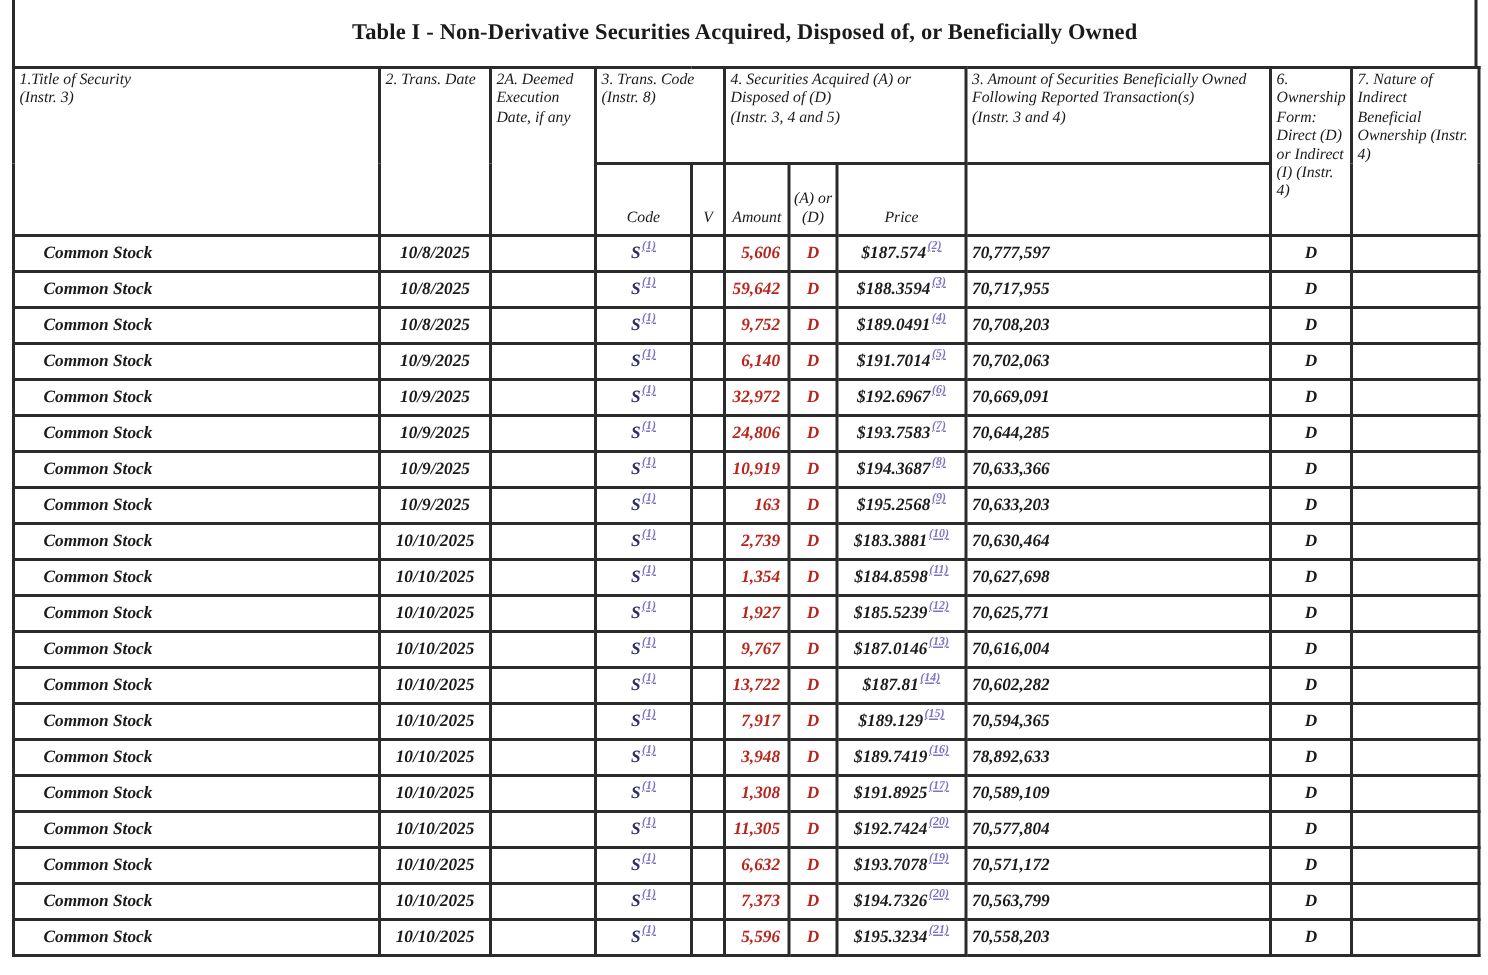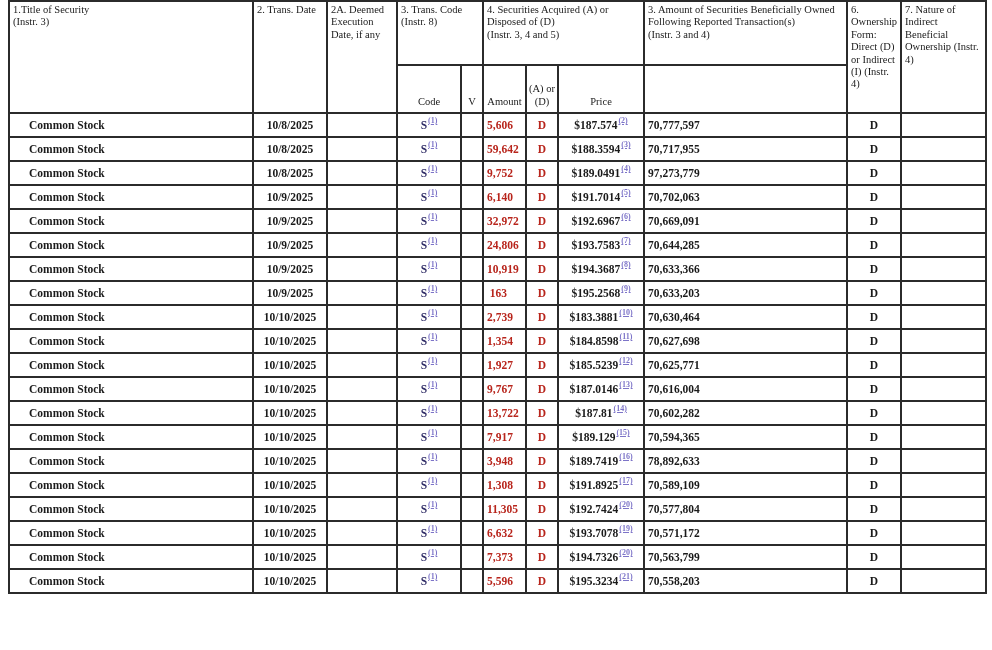--- a/index.html
+++ b/index.html
@@ -15,47 +15,50 @@
     font-family:"Liberation Serif", serif;color:#1a1a1a;
   }
   .wrap{position:absolute;left:8px;top:0;width:977px;}
   .title-band{
     height:44px;
     border-left:2px solid var(--border);
     border-right:2px solid var(--border);
     display:flex;align-items:center;justify-content:center;
   }
   .table-title{font-size:15px;font-weight:bold;letter-spacing:.1px;}
-  table{border-collapse:collapse;width:100%;table-layout:fixed;}
+  table{border-collapse:collapse;width:100%;table-layout:fixed;font-style:italic;}
   th,td{border:2px solid var(--border);overflow:hidden;}
   thead th{
     font-weight:normal;font-size:10.5px;line-height:1.18;
     text-align:left;vertical-align:top;padding:2px 3px;
   }
   tr.hrow1{height:64px;}
   tr.hrow2{height:48px;}
   tr.hrow2 th{vertical-align:bottom;text-align:center;padding:1px 1px 4px 1px;border-radius:11px;}
   tbody tr{height:24px;}
   tbody td{font-size:11.5px;font-weight:bold;padding:1px 3px;white-space:nowrap;}
   .c-sec{text-align:left;padding-left:19px;}
   .c-date,.c-code,.c-ad,.c-form,.c-price{text-align:center;}
-  .c-amt{text-align:right;padding-right:18px;color:var(--data-red);}
+  .c-amt{text-align:right;padding-right:5px;color:var(--data-red);}
   .c-ad{color:var(--data-red);}
   .c-owned{text-align:left;padding-right:0;}
   .code-letter{color:var(--code-letter);}
   sup.fn{
     color:var(--footnote-link);text-decoration:underline;
     font-size:8px;font-weight:bold;line-height:0;
     position:relative;top:-1px;margin-left:1px;cursor:pointer;
   }
 </style>
 </head>
 <body>
 
 <div class="wrap">
+  <div class="title-band">
+    <div class="table-title">Table I - Non-Derivative Securities Acquired, Disposed of, or Beneficially Owned</div>
+  </div>
 
   <table>
     <colgroup>
       <col style="width:244px">
         <col style="width:74px">
         <col style="width:70px">
       <col style="width:64px">
         <col style="width:22px">
         <col style="width:43px">
       <col style="width:32px">
@@ -125,21 +128,21 @@
   </tr>
         <tr>
     <td class="c-sec">Common Stock</td>
     <td class="c-date">10/8/2025</td>
     <td class="c-deemed"></td>
     <td class="c-code"><span class="code-letter">S</span><sup class="fn">(1)</sup></td>
     <td class="c-v"></td>
     <td class="c-amt">9,752</td>
     <td class="c-ad">D</td>
     <td class="c-price"><span>$189.0491</span><sup class="fn">(4)</sup></td>
-    <td class="c-owned">97,273,779</td>
+    <td class="c-owned">70,708,203</td>
     <td class="c-form">D</td>
     <td class="c-nature"></td>
   </tr>
         <tr>
     <td class="c-sec">Common Stock</td>
     <td class="c-date">10/9/2025</td>
     <td class="c-deemed"></td>
     <td class="c-code"><span class="code-letter">S</span><sup class="fn">(1)</sup></td>
     <td class="c-v"></td>
     <td class="c-amt">6,140</td>

